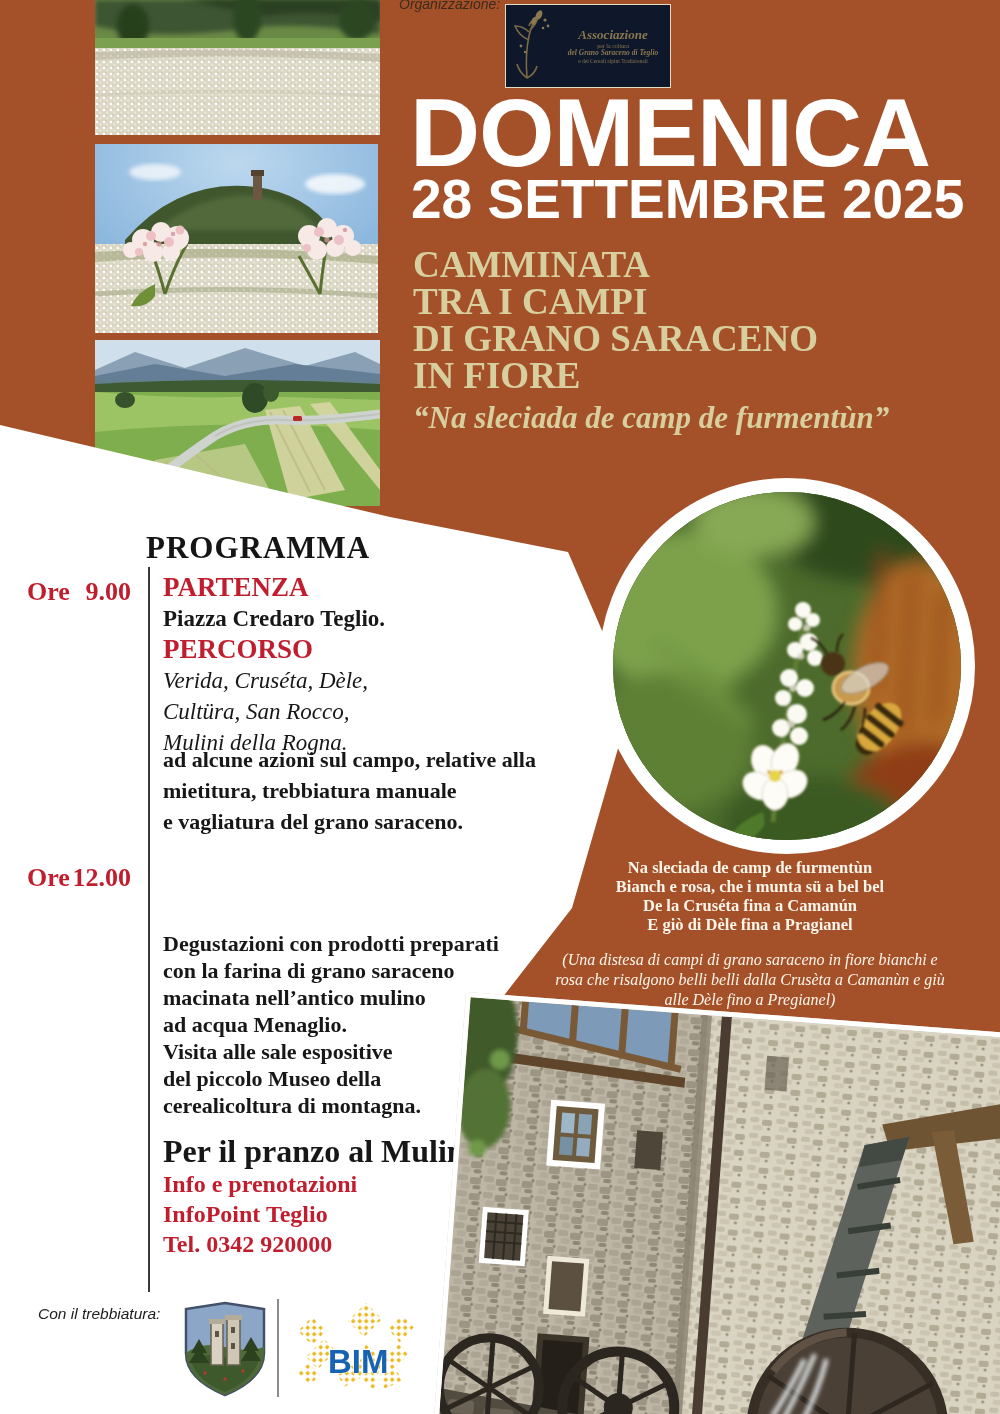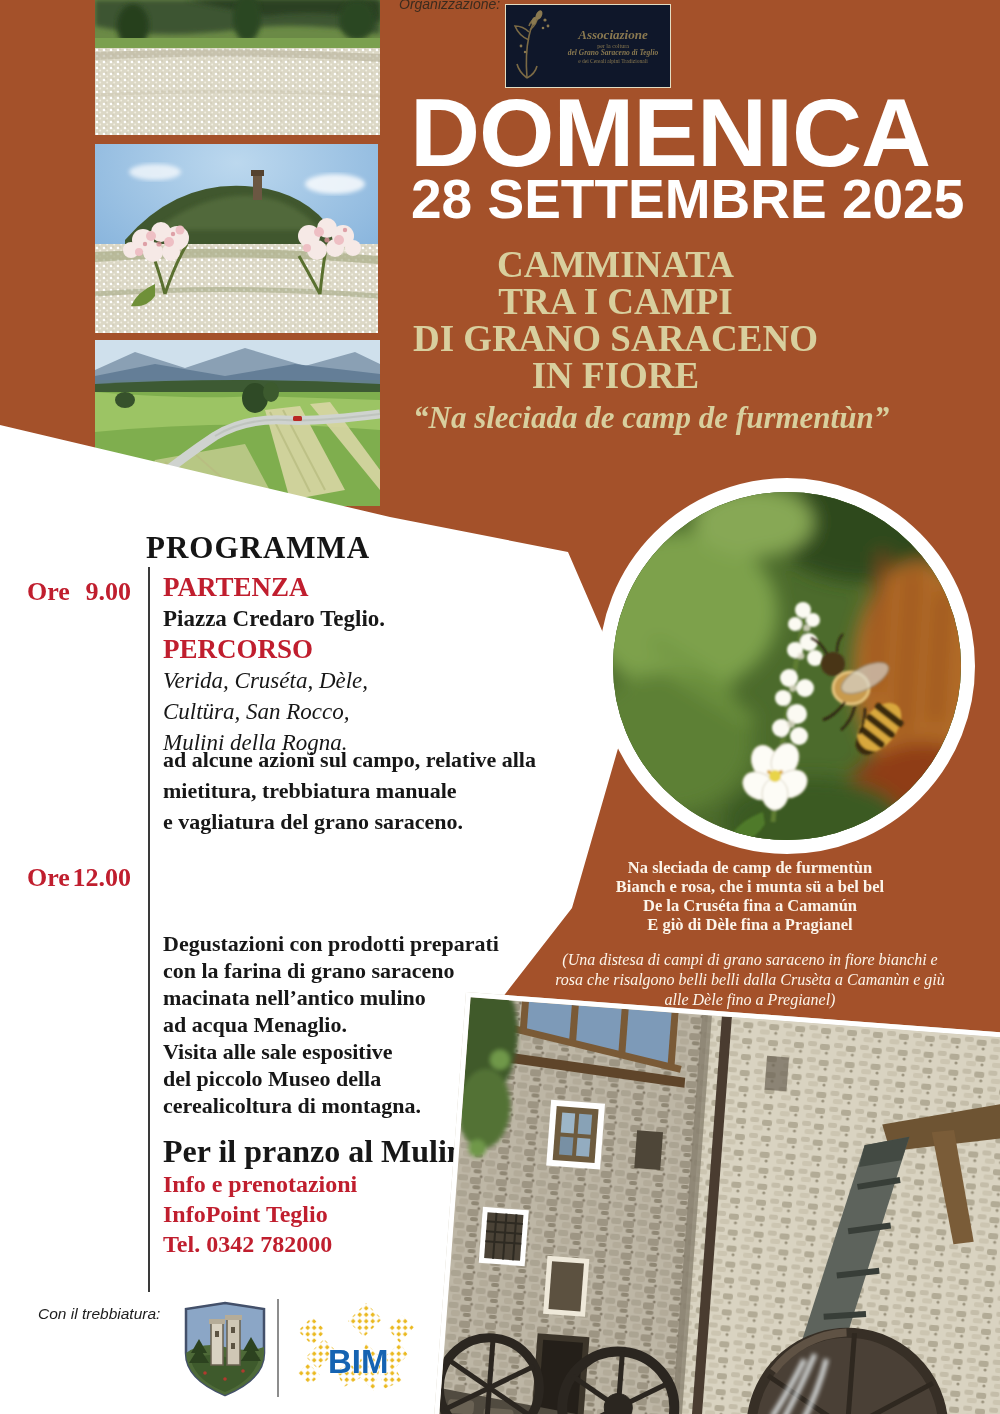--- a/index.html
+++ b/index.html
@@ -18,21 +18,21 @@
   .org-label{left:399px;top:-4px;font-style:italic;font-size:14px;color:#3c2b1e;}
   .assoc-box{left:505px;top:4px;width:166px;height:84px;background:#0f172a;
      display:flex;align-items:center;box-shadow:0 0 0 1px #e4ddc2 inset;}
   .assoc-text{color:#8a7950;text-align:center;line-height:1.15;width:112px;}
   .assoc-l1{font-size:13px;font-style:italic;font-weight:700;}
   .assoc-l2{font-size:6px;}
   .assoc-l3{font-size:7.5px;font-style:italic;font-weight:600;}
   .assoc-l4{font-size:5.5px;}
   .day{left:410px;top:84px;font-size:97px;font-weight:700;color:#fff;letter-spacing:-1px;line-height:1;}
   .date{left:411px;top:172px;font-size:55px;font-weight:700;color:#fff;letter-spacing:0px;line-height:1;}
-  .walk-title{left:413px;top:246px;color:#d8cf9e;font-weight:700;font-size:37px;line-height:37px;letter-spacing:0px;text-align:center;}
+  .walk-title{left:413px;top:246px;color:#d8cf9e;font-weight:700;font-size:37px;line-height:37px;letter-spacing:0px;}
   .walk-sub{left:413px;top:400px;color:#d8cf9e;font-weight:600;font-style:italic;font-size:31px;}
   
   .prog-head{left:146px;top:530px;font-size:31px;font-weight:700;color:#151515;letter-spacing:1px;}
   .prog-rule{left:148px;top:567px;width:2px;height:725px;background:#3a3a3a;}
   .time{width:104px;display:flex;justify-content:space-between;color:#c01e2e;font-weight:700;font-size:26px;}
   .red-label{color:#c01e2e;font-weight:700;font-size:27px;line-height:31px;}
   .blk{color:#171717;font-size:23px;line-height:31px;font-weight:600;}
   .route{font-style:italic;font-weight:400;}
   .para{color:#171717;font-size:22px;line-height:31px;font-weight:600;}
   .para2{line-height:27px;}
@@ -261,21 +261,21 @@
     <div>ad acqua Menaglio.</div>
     <div>Visita alle sale espositive</div>
     <div>del piccolo Museo della</div>
     <div>cerealicoltura di montagna.</div>
   </div>
 
   <div class="abs blk" style="left:163px;top:1136px;font-size:32px;">Per il pranzo al Mulino</div>
   <div class="abs" style="left:163px;top:1169px;">
     <div class="red-info">Info e prenotazioni</div>
     <div class="red-info">InfoPoint Teglio</div>
-    <div class="red-info">Tel. 0342 782000</div>
+    <div class="red-info">Tel. 0342 920000</div>
   </div>
 
   <div class="abs bee-circle">
     <svg width="348" height="348" viewBox="0 0 348 348">
       <defs>
           <filter id="b9">
             <feGaussianBlur stdDeviation="9"></feGaussianBlur>
           </filter>
             <filter id="b2">
             <feGaussianBlur stdDeviation="1"></feGaussianBlur>

